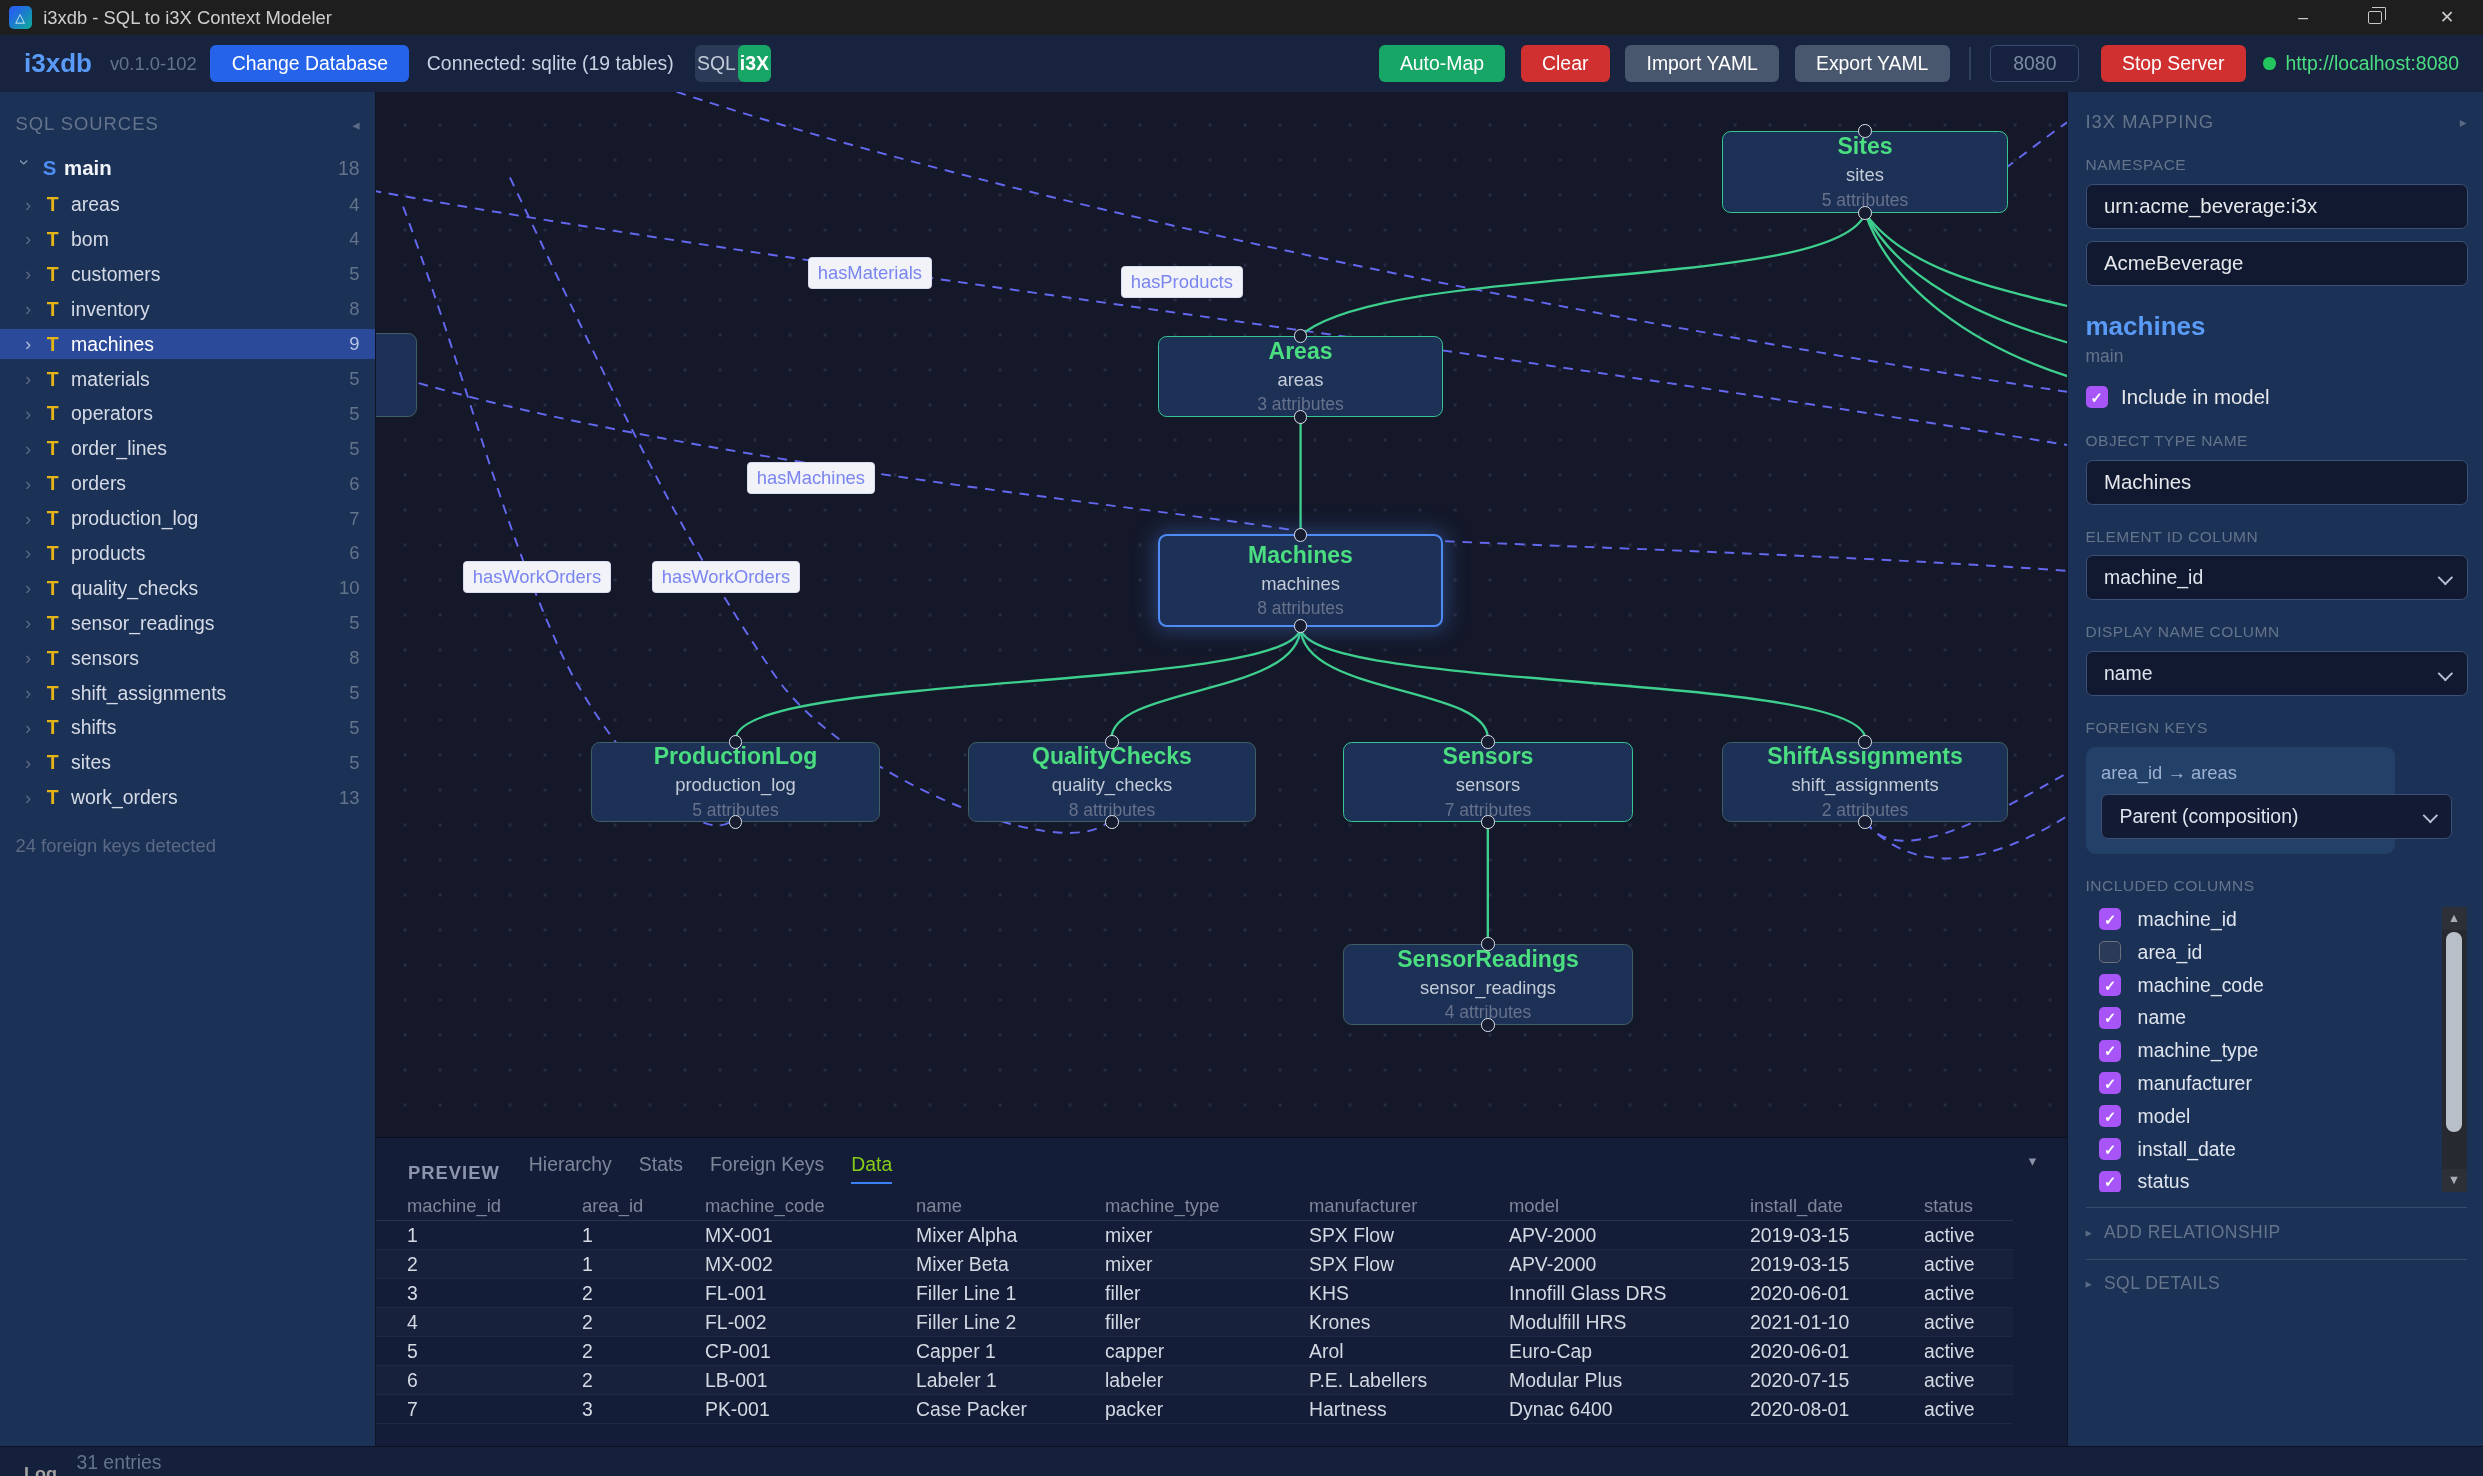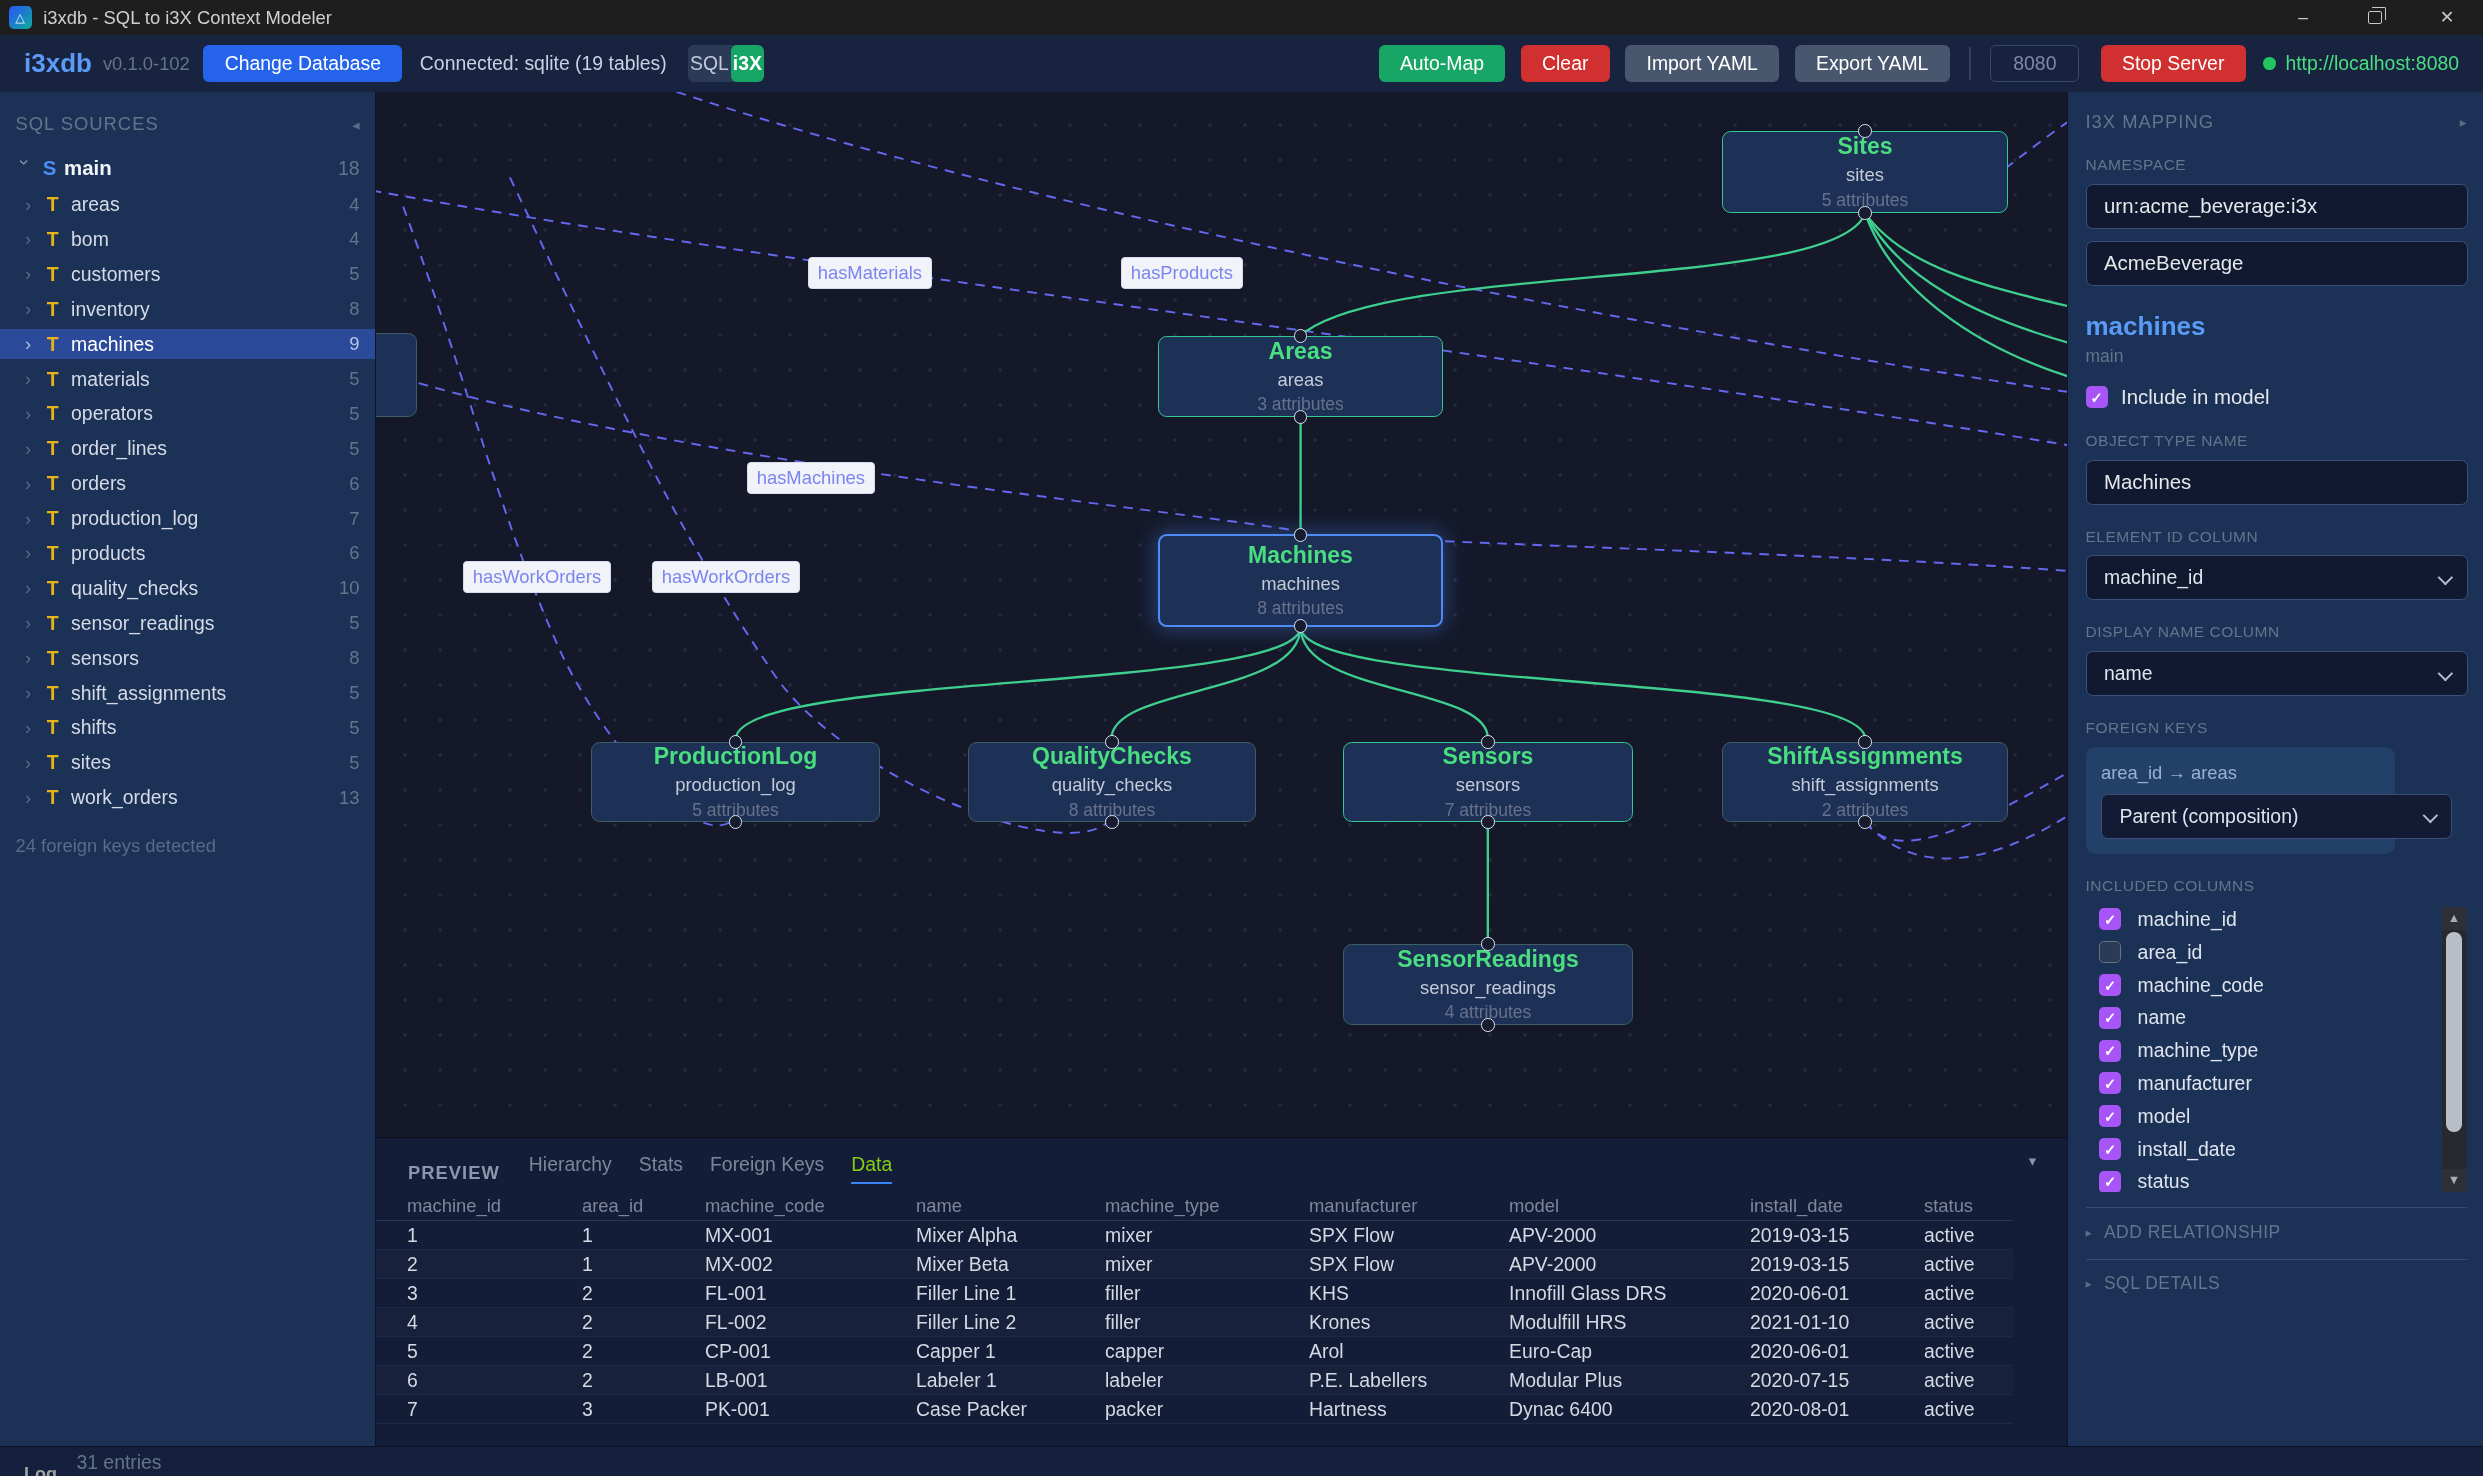--- a/index.html
+++ b/index.html
@@ -19,21 +19,21 @@
   .win-btn { width:72px; height:35px; display:flex; align-items:center; justify-content:center;
              color:#c9c9c9; font-size:17.5px; }
   .restore-box { width:13.6px; height:13.6px; border:1.5px solid #c9c9c9; border-radius:1.9px; position:relative; }
   .restore-box::before { content:''; position:absolute; left:2.9px; top:-4.9px; width:12.6px; height:12.6px;
              border:1.5px solid #c9c9c9; border-left:none; border-bottom:none; border-top-right-radius:1.9px; }
 
   
   .toolbar { position:absolute; left:0; top:35px; width:2483px; height:57px; background:#18233f;
              display:flex; align-items:center; padding:0 24px; }
   .logo { color:#5b9bf8; font-size:26px; font-weight:bold; }
-  .version { color:#64748b; font-size:18.4px; margin-left:11px; }
+  .version { color:#64748b; font-size:18.4px; margin-left:18px; }
   .btn { height:37px; border:none; border-radius:5.8px; font-size:19.4px; color:#fff;
          padding:0 21.3px; font-family:inherit; display:flex; align-items:center; }
   .btn-blue { background:#2563eb; margin-left:13.6px; }
   .conn-text { color:#c9d2e2; font-size:19.4px; margin-left:17.5px; }
   .segment { margin-left:21.3px; height:37px; background:#2b3a57; border-radius:5.8px;
              display:flex; align-items:center; overflow:hidden; }
   .seg-item { padding:0 2px; font-size:19.4px; color:#c3cbd9; height:37px; display:flex; align-items:center; }
   .seg-item.active { background:#17a666; color:#fff; font-weight:bold; border-radius:5.8px; }
   .tb-spacer { flex:1; }
   .btn-green { background:#17a666; }
@@ -92,21 +92,21 @@
   .pos-areas   { left:782px;  top:244px; width:285px; height:81px; }
   .pos-machines{ left:782px;  top:442px; width:285px; height:93px; }
   .pos-prodlog { left:215px;  top:650px; width:289px; height:80px; }
   .pos-quality { left:592px;  top:650px; width:288px; height:80px; }
   .pos-sensors { left:967px;  top:650px; width:290px; height:80px; }
   .pos-shift   { left:1346px; top:650px; width:286px; height:80px; }
   .pos-sensread{ left:967px;  top:852px; width:290px; height:81px; }
   .pos-partial { left:-15.5px;  top:241px; width:56px;  height:84px; }
   .edge-label { position:absolute; z-index:4; background:#f1f3f9; border:1px solid #d8dcf0;
                 border-radius:3.9px; color:#7b85f0; font-size:18.4px; padding:3.9px 8.7px; }
-  .pos-el0 { left:432px; top:165px; } .pos-el1 { left:745px; top:165px; }
+  .pos-el0 { left:432px; top:165px; } .pos-el1 { left:745px; top:174px; }
   .pos-el2 { left:371px; top:370px; } .pos-el3 { left:87px; top:469px; }
   .pos-el4 { left:276px; top:469px; }
 
   
   .bottom { position:absolute; left:376px; top:1137px; width:1691px; height:309px;
             background:#141d38; border-top:1.9px solid #0a101f; }
   .ptab-row { display:flex; align-items:flex-end; height:54px; padding:0 29px 7.8px 32px; position:relative; }
   .ptitle { color:#8b95ab; font-weight:bold; font-size:18.4px; letter-spacing:1px; margin-right:29px; }
   .ptab { color:#7c8699; font-size:19.4px; margin-right:27px; padding-bottom:5.8px;
           border-bottom:2.9px solid transparent; }

